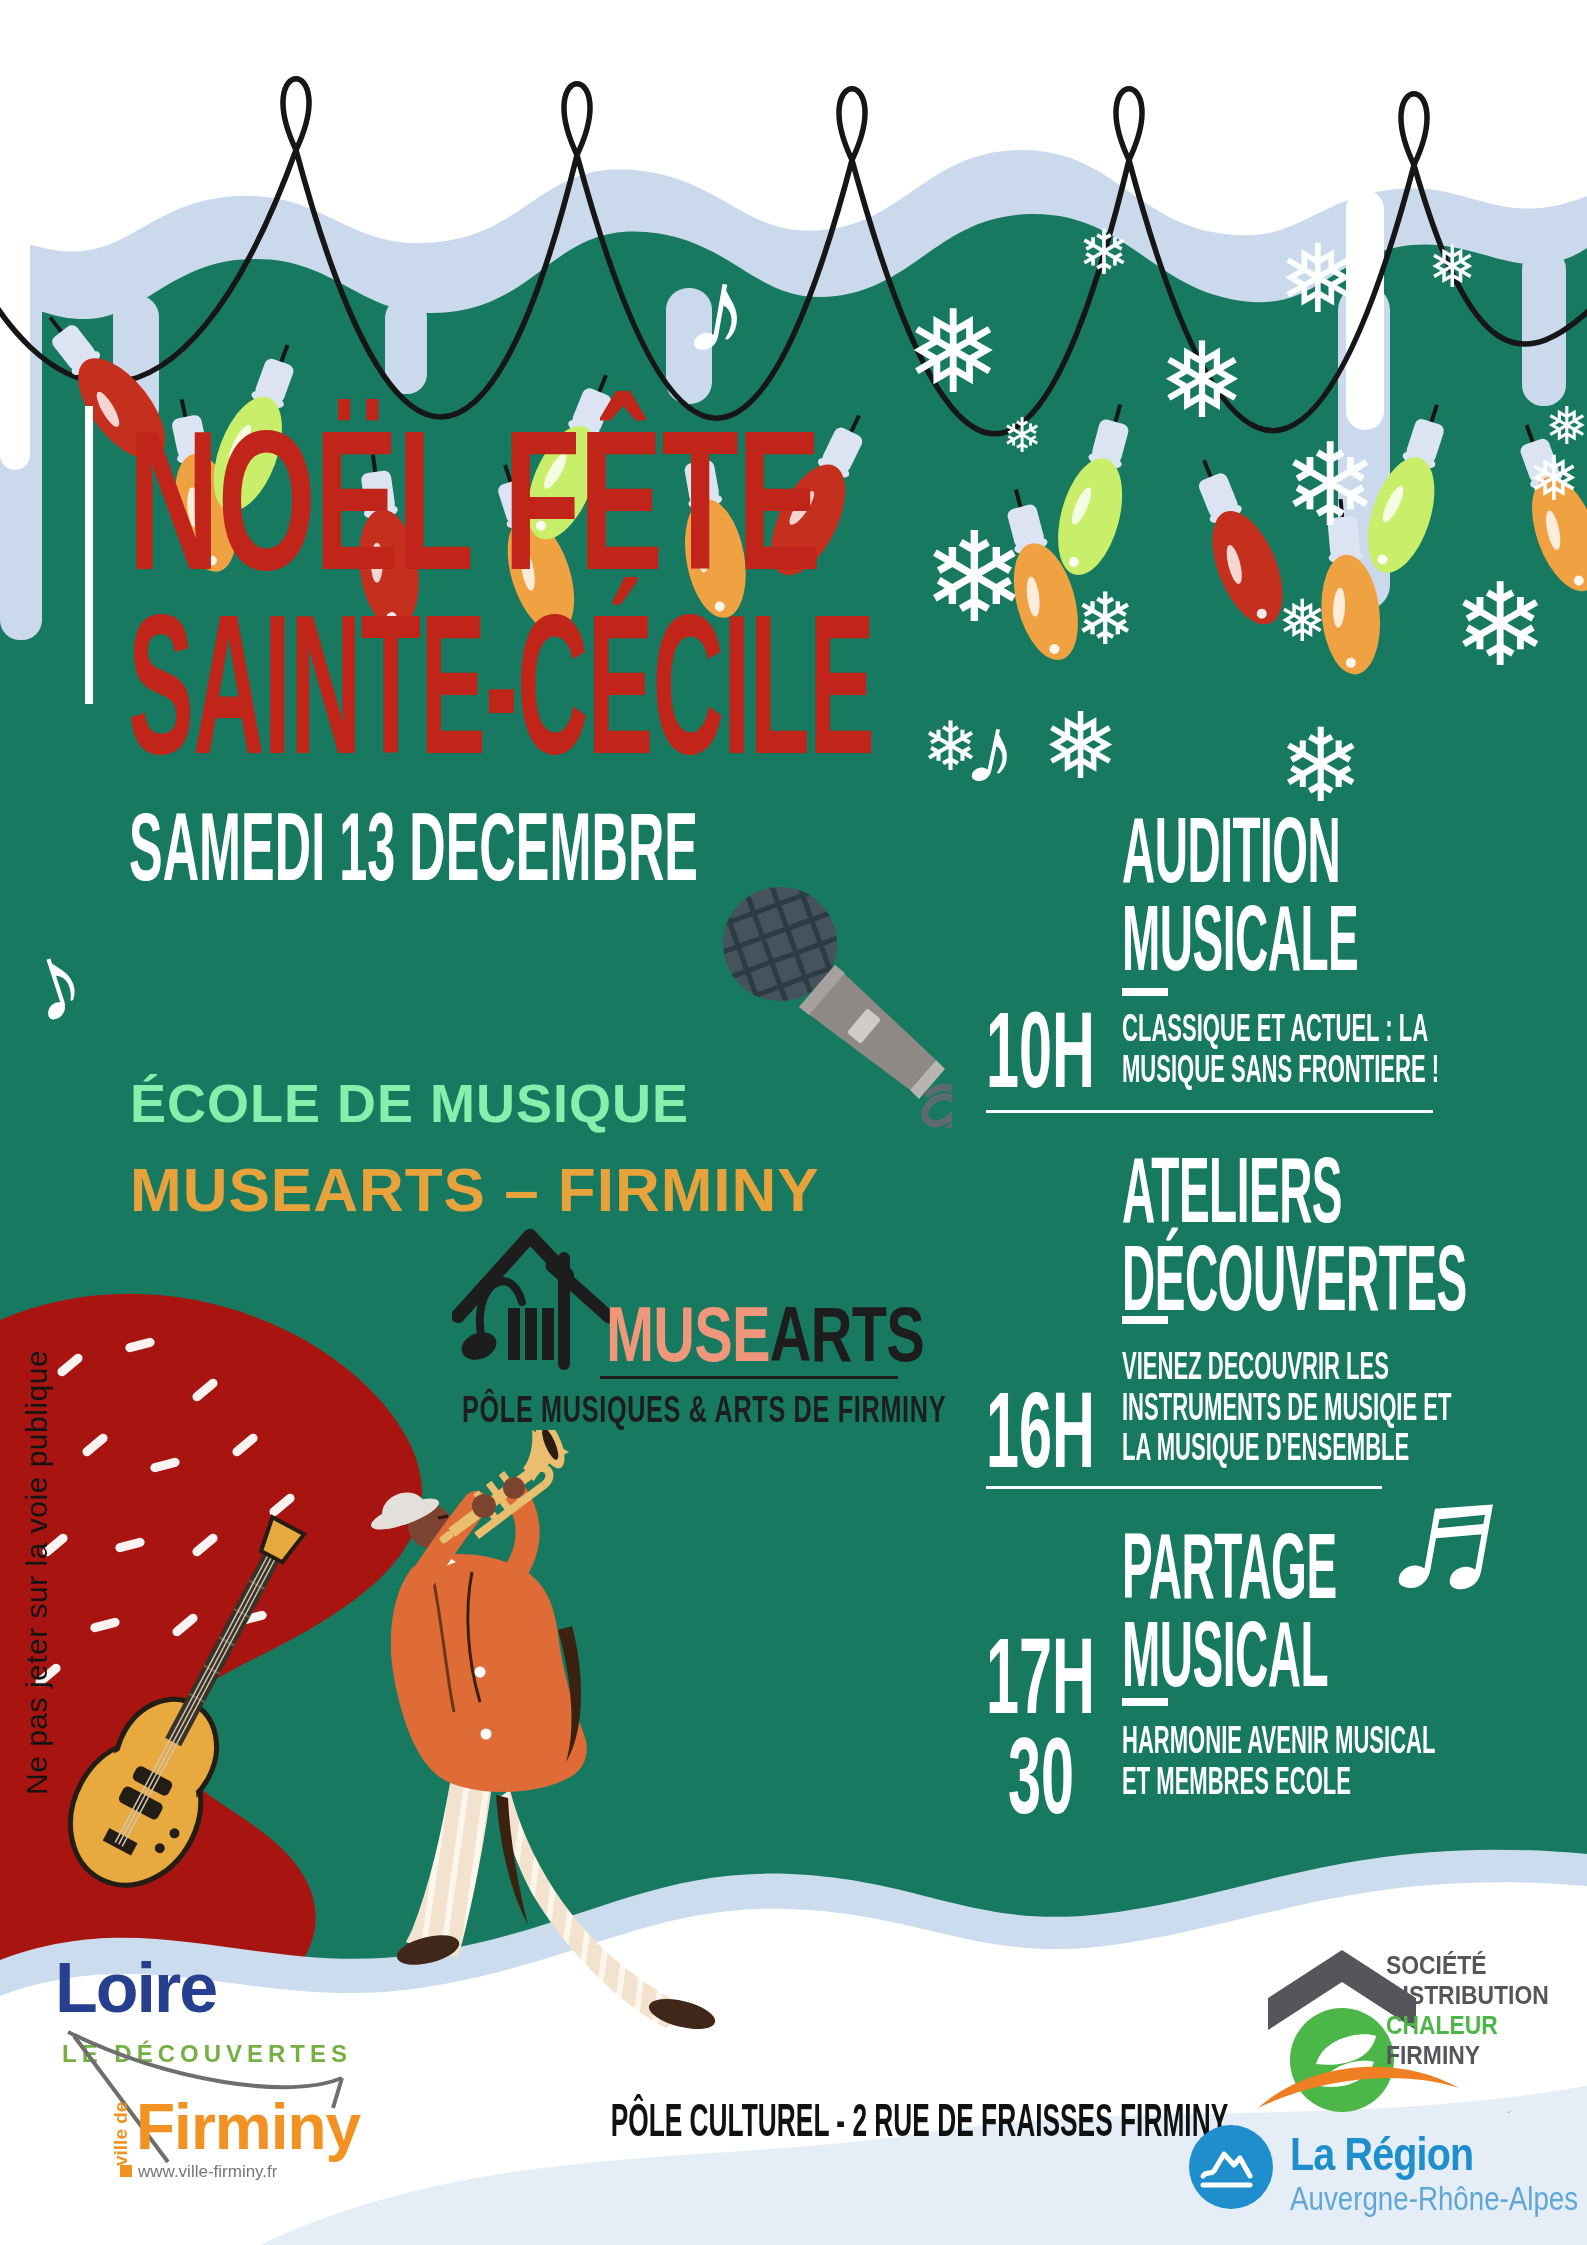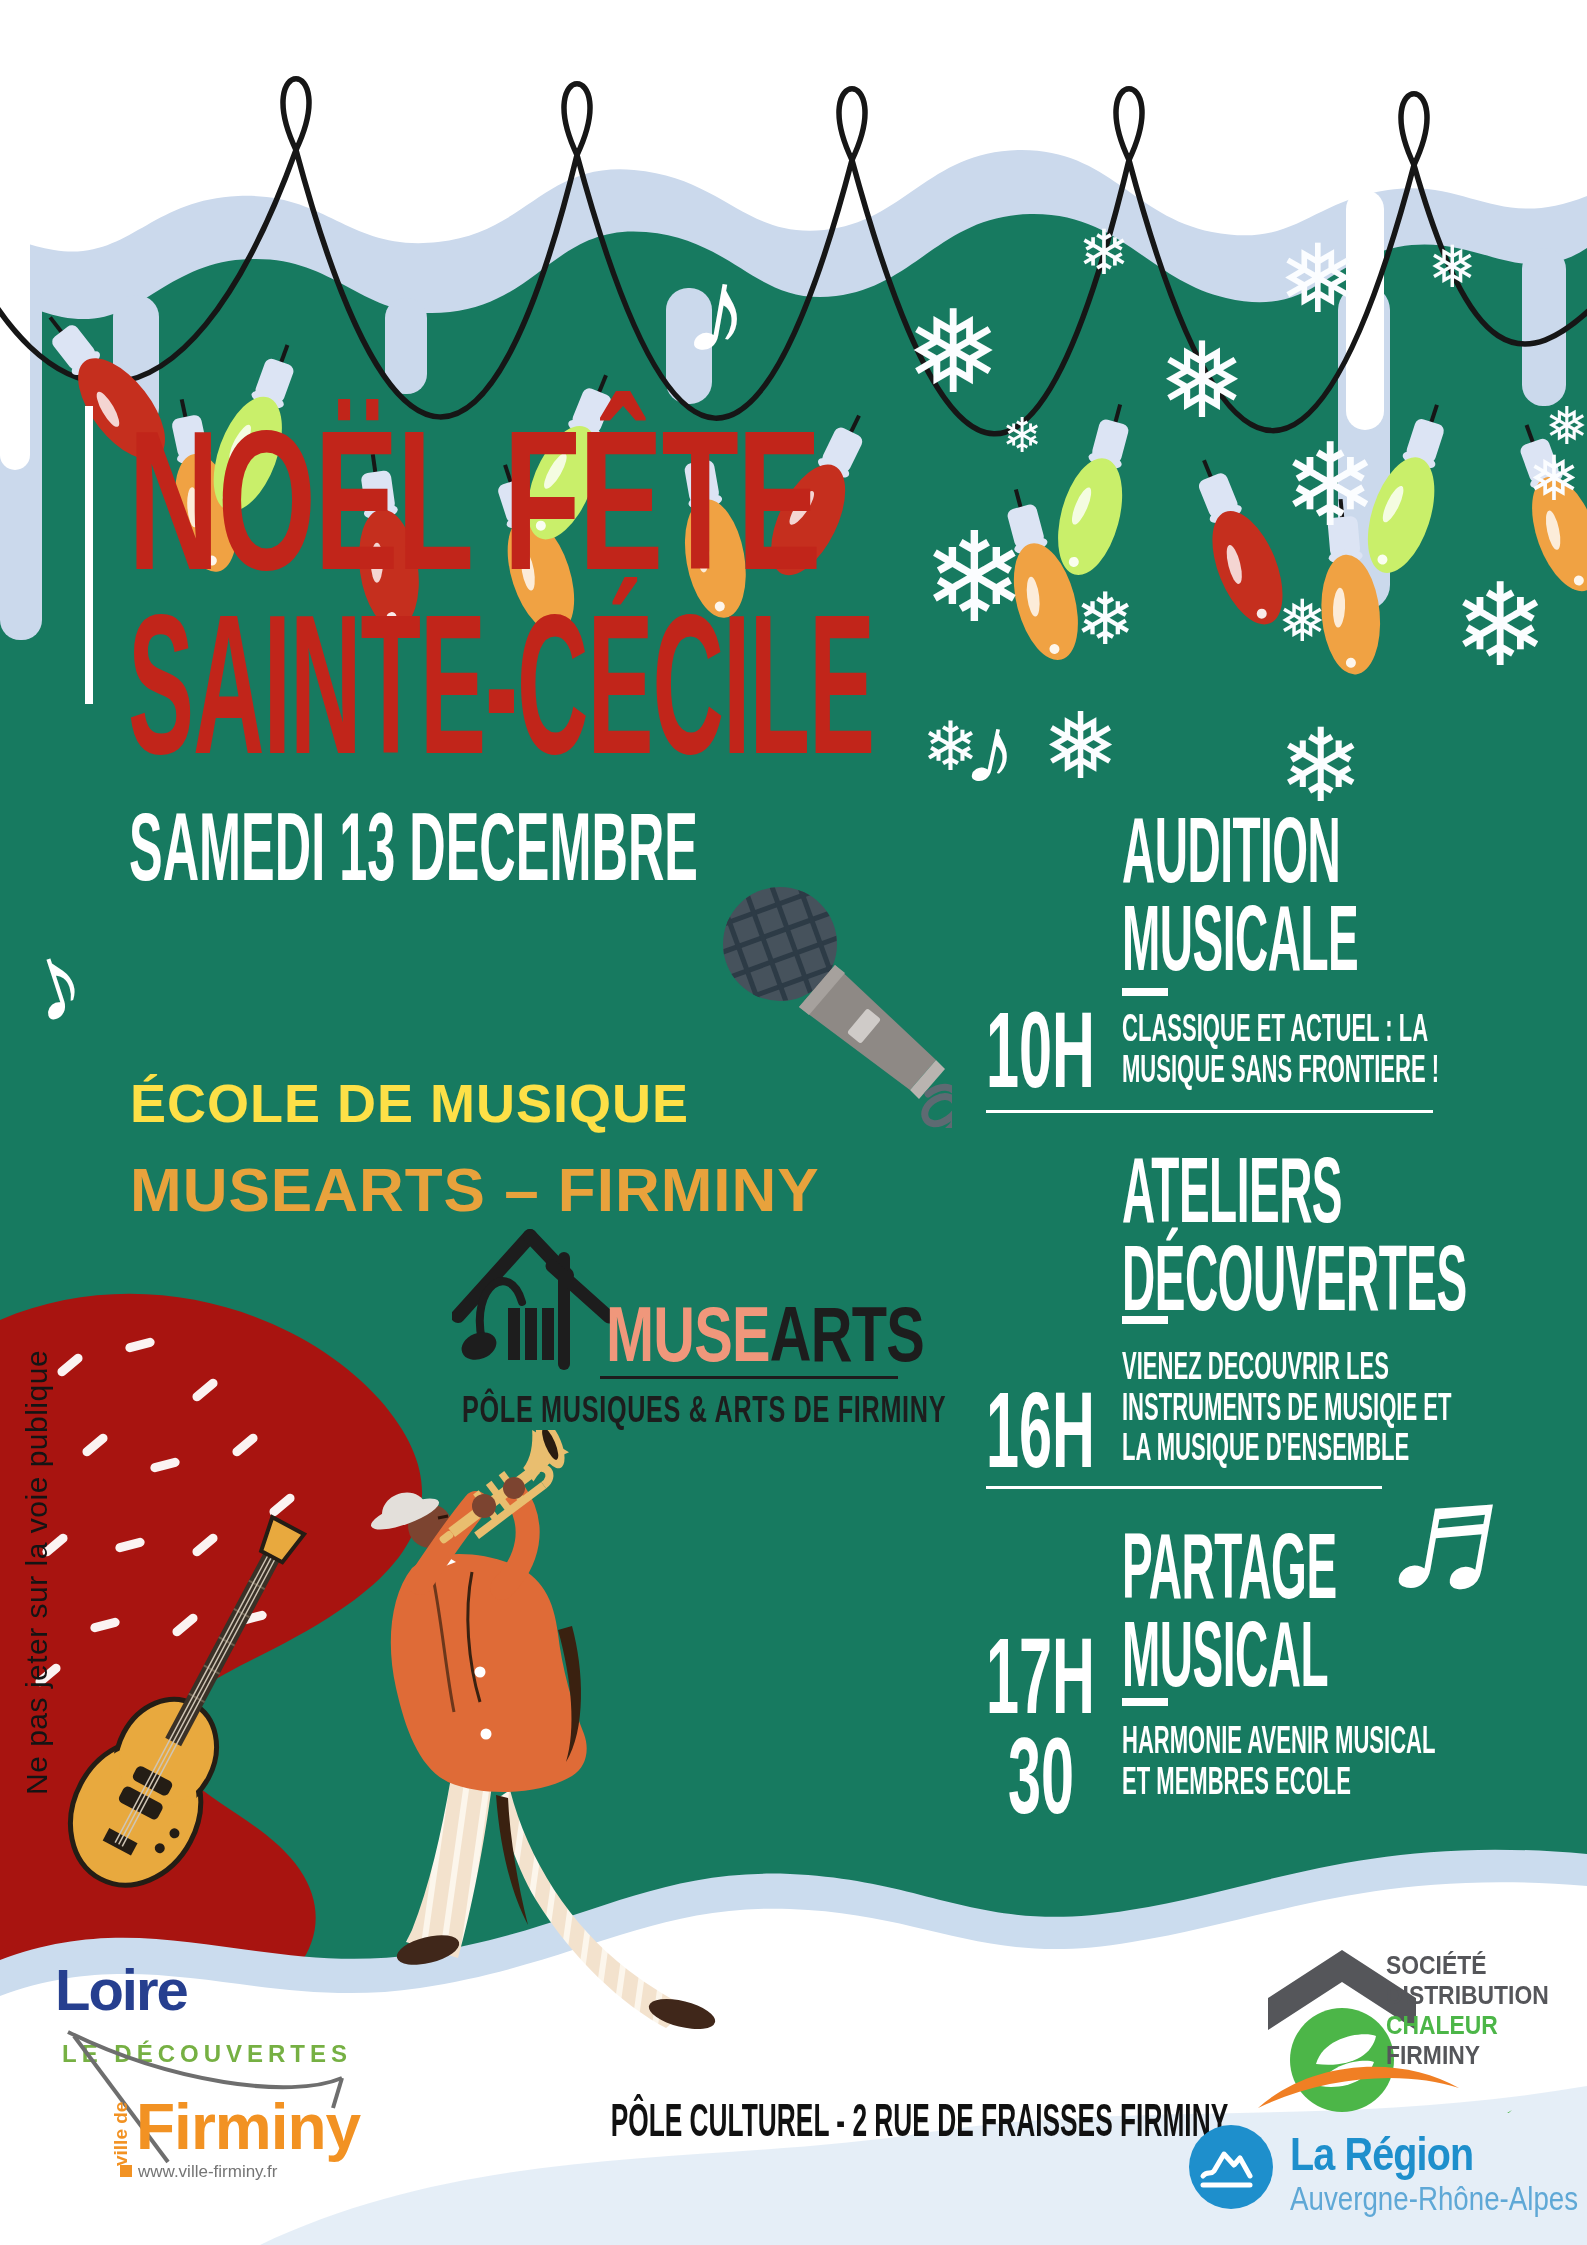--- a/index.html
+++ b/index.html
@@ -172,21 +172,21 @@
 
   <span class="note" style="left:688px;top:248px;font-size:125px;transform:rotate(10deg);">♪</span>
   <span class="note" style="left:28px;top:928px;font-size:108px;transform:rotate(-18deg);">♪</span>
   <span class="note" style="left:968px;top:700px;font-size:100px;transform:rotate(12deg);">♪</span>
   <span class="note" style="left:1385px;top:1455px;font-size:165px;transform:rotate(10deg);">♬</span>
 
   <div class="abs" style="left:85px;top:406px;width:8px;height:298px;background:#fff;"></div>
   <div class="abs cond" style="left:128px;top:402px;font-size:198px;color:#C1251A;transform:scaleX(.64);letter-spacing:-3px;">NOËL FÊTE</div>
   <div class="abs cond" style="left:128px;top:586px;font-size:198px;color:#C1251A;transform:scaleX(.50);letter-spacing:-2px;">SAINTE-CÉCILE</div>
   <div class="abs cond white" style="left:129px;top:798px;font-size:97px;transform:scaleX(.52);">SAMEDI 13 DECEMBRE</div>
-  <div class="abs" style="left:130px;top:1072px;font-size:54px;font-weight:bold;color:#fde047;letter-spacing:1px;white-space:nowrap;">ÉCOLE DE MUSIQUE</div>
+  <div class="abs" style="left:130px;top:1072px;font-size:54px;font-weight:bold;color:#86efac;letter-spacing:1px;white-space:nowrap;">ÉCOLE DE MUSIQUE</div>
   <div class="abs" style="left:130px;top:1154px;font-size:62px;font-weight:bold;color:#E8A23C;letter-spacing:1px;white-space:nowrap;">MUSEARTS – FIRMINY</div>
 
   <svg class="abs" style="left:712px;top:878px;" width="240" height="250" viewBox="0 0 240 250">
     <defs>
         <clipPath id="micHead">
           <circle cx="68" cy="66" r="57"></circle>
         </clipPath>
       </defs>
     <circle cx="68" cy="66" r="57" fill="#46525C"></circle>
     <g clip-path="url(#micHead)" transform="rotate(-20 68 66)" stroke="#2D3B46" stroke-width="5">
@@ -347,21 +347,21 @@
       <rect x="56" y="-18" width="7" height="38" fill="#E9BE6F"></rect>
       <rect x="72" y="-18" width="7" height="38" fill="#E9BE6F"></rect>
       <path d="M96,-9 C108,-12 118,-22 126,-34 L142,6 C128,2 110,2 96,8 Z" fill="#E9BE6F"></path>
       <ellipse cx="132" cy="-12" rx="11" ry="26" fill="#E9BE6F" transform="rotate(14 132 -12)"></ellipse>
       <ellipse cx="132" cy="-12" rx="5" ry="17" fill="#2A1C10" transform="rotate(14 132 -12)"></ellipse>
     </g>
     <circle cx="124" cy="76" r="12" fill="#7C4430"></circle>
     <circle cx="154" cy="58" r="11" fill="#7C4430"></circle>
   </svg>
 
-  <div class="abs" style="left:55px;top:1948px;font-size:58px;font-weight:bold;color:#263F8F;letter-spacing:-2px;margin-top:8px;">Loire</div>
+  <div class="abs" style="left:55px;top:1948px;font-size:70px;font-weight:bold;color:#263F8F;letter-spacing:-2px;">Loire</div>
   <div class="abs" style="left:62px;top:2040px;font-size:24px;font-weight:bold;color:#76B043;letter-spacing:5px;white-space:nowrap;">LE DÉCOUVERTES</div>
 
   <svg class="abs" style="left:50px;top:2020px;" width="300" height="150" viewBox="0 0 300 150">
     <path d="M18,12 C120,62 240,80 292,58" fill="none" stroke="#6E6E6E" stroke-width="4"></path>
     <path d="M24,16 L118,142" fill="none" stroke="#6E6E6E" stroke-width="4"></path>
     <path d="M292,58 L283,88" fill="none" stroke="#6E6E6E" stroke-width="4"></path>
   </svg>
   <div class="abs" style="left:110px;top:2166px;font-size:19px;font-weight:bold;color:#F29223;transform:rotate(-90deg);transform-origin:left top;white-space:nowrap;">ville de</div>
   <div class="abs" style="left:136px;top:2090px;font-size:64px;font-weight:bold;color:#F29223;letter-spacing:-1px;">Firminy</div>
   <div class="abs" style="left:120px;top:2165px;width:12px;height:12px;background:#F29223;"></div>

